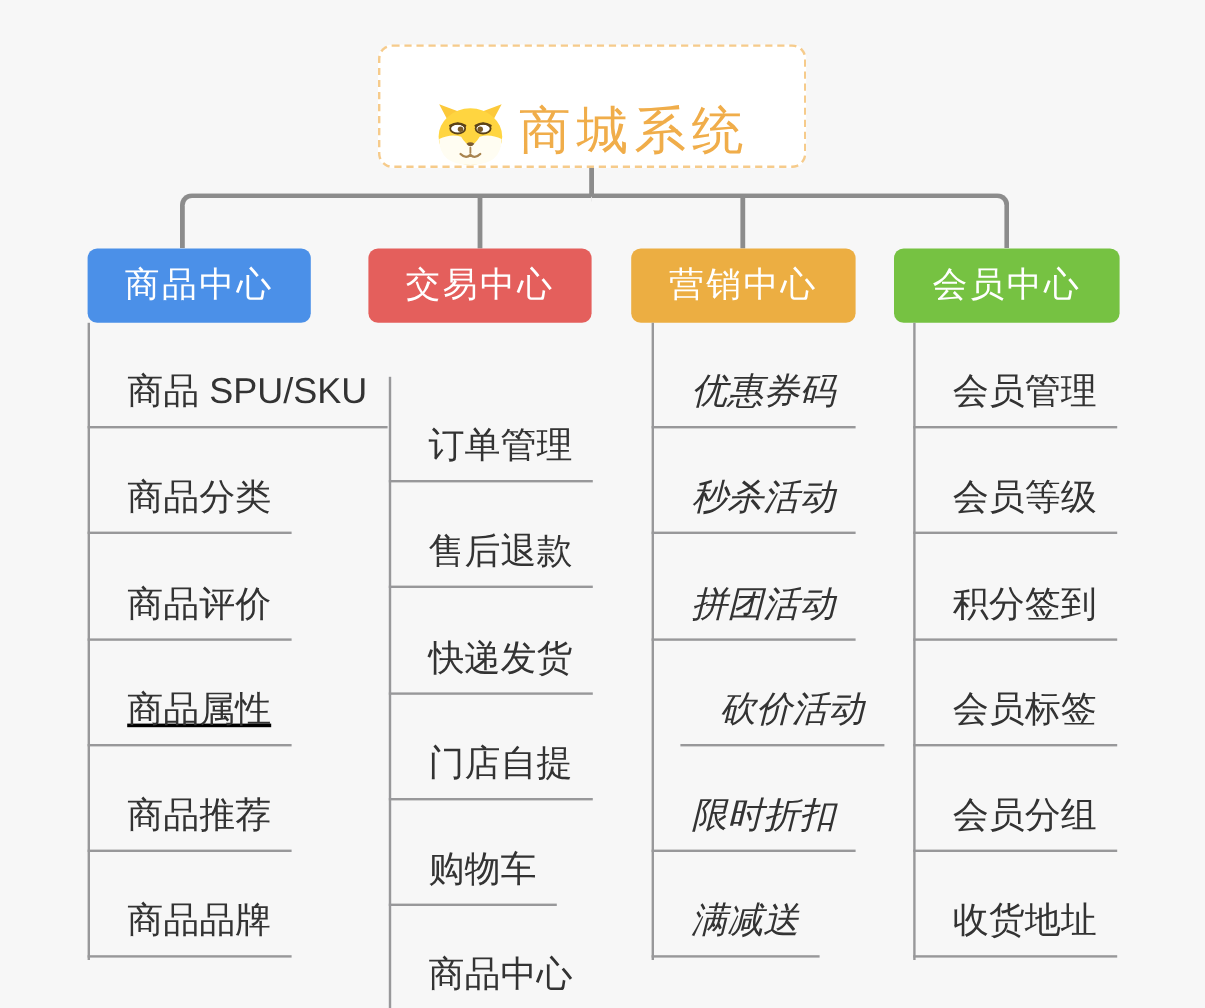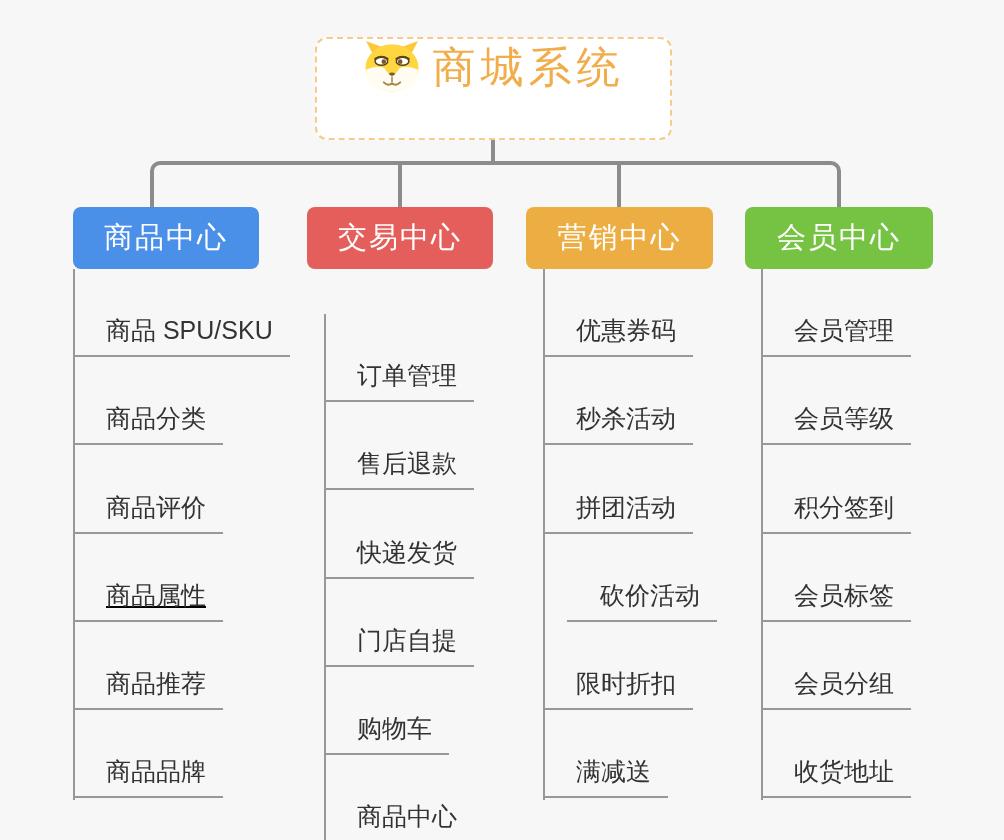--- a/index.html
+++ b/index.html
@@ -17,21 +17,21 @@
 
   
   .root-node {
     position: absolute;
     left: 315px; top: 37px;
     width: 357px; height: 103px;
     background: var(--root-fill, #fff);
     border: 2px dashed var(--root-border, #F6CB8B);
     border-radius: 12px;
     display: flex;
-    align-items: flex-start;
+    align-items: flex-end;
     justify-content: center;
     gap: 12px;
   }
   .root-title {
     font-size: 43px;
     letter-spacing: 5px;
     font-weight: 500;
     color: var(--root-text, #F0AD4A);
     white-space: nowrap;
   }
@@ -69,21 +69,21 @@
     position: absolute;
     left: 0; top: 0;
     width: 2px;
     background: var(--leaf-line, #98989A);
   }
   .leaf-item { display: flex; align-items: flex-end; }
   .leaf-label {
     display: inline-block;
     border-bottom: 2px solid var(--leaf-line, #98989A);
     padding: 0 17px 8px 33px;
-    font-size: 25px;
+    font-size: 30px;
     color: var(--leaf-text, #333);
     white-space: nowrap;
   }
 </style>
 </head>
 <body>
 
 <div class="canvas">
 
   <div class="conn conn-stem"></div>
@@ -161,21 +161,21 @@
         <div class="leaf-item" style="height: 88.2px;">
           <span class="leaf-label">购物车</span>
         </div>
         <div class="leaf-item" style="height: 88.2px;">
           <span class="leaf-label">商品中心</span>
         </div>
       </div>
       <div class="branch-node" style="left: 526px; top: 207px; width: 187px; height: 62px; background: rgb(236, 174, 66);">
         <span>营销中心</span>
       </div>
-      <div class="leaf-col" style="left: 543px; top: 269px;">
+      <div class="leaf-col" style="left: 543px; top: 269px; font-style: italic;">
         <div class="leaf-vline" style="height: 531.2px;"></div>
         <div class="leaf-item" style="height: 88.2px;">
           <span class="leaf-label">优惠券码</span>
         </div>
         <div class="leaf-item" style="height: 88.2px;">
           <span class="leaf-label">秒杀活动</span>
         </div>
         <div class="leaf-item" style="height: 88.2px;">
           <span class="leaf-label">拼团活动</span>
         </div>

